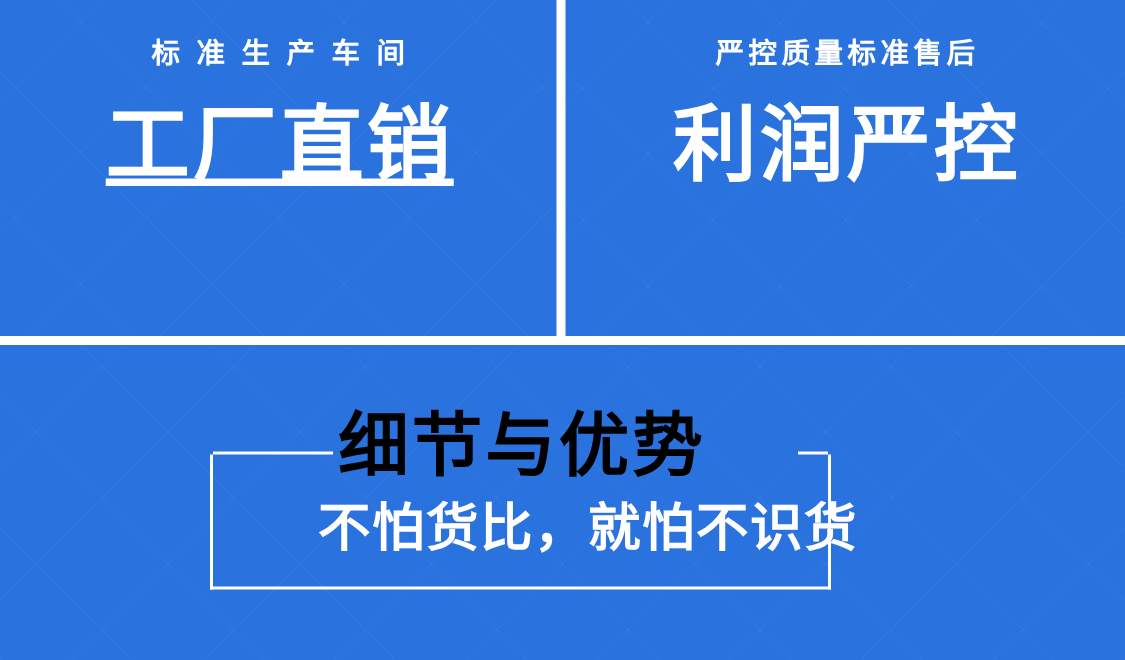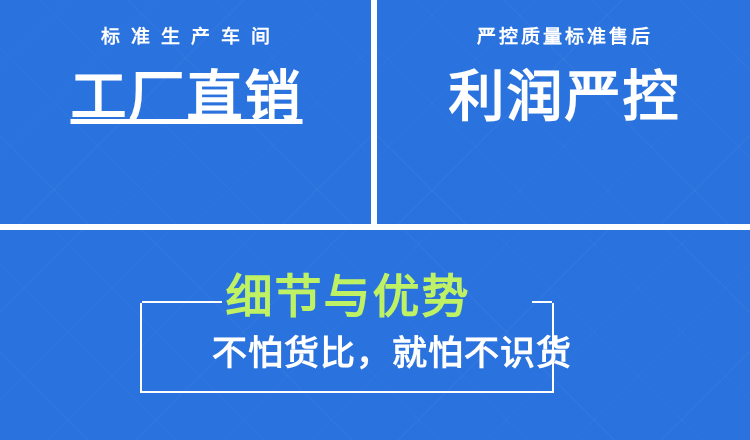--- a/index.html
+++ b/index.html
@@ -98,21 +98,21 @@
     background:#ffffff;
   }
   #box-top-rule-left {left:0;   width:80px;}
   #box-top-rule-right{right:0;  width:20px;}
 
   #feature-title{
     position:absolute;
     left:0;right:0;
     top:-31px;
     text-align:center;
-    color:#bef264;
+    color:#000000;
     font-weight:bold;
     font-size:47px;
     line-height:50px;
     letter-spacing:2px;
     text-indent:2px;
     white-space:nowrap;
     z-index:3;
   }
   #feature-subtitle{
     position:absolute;

